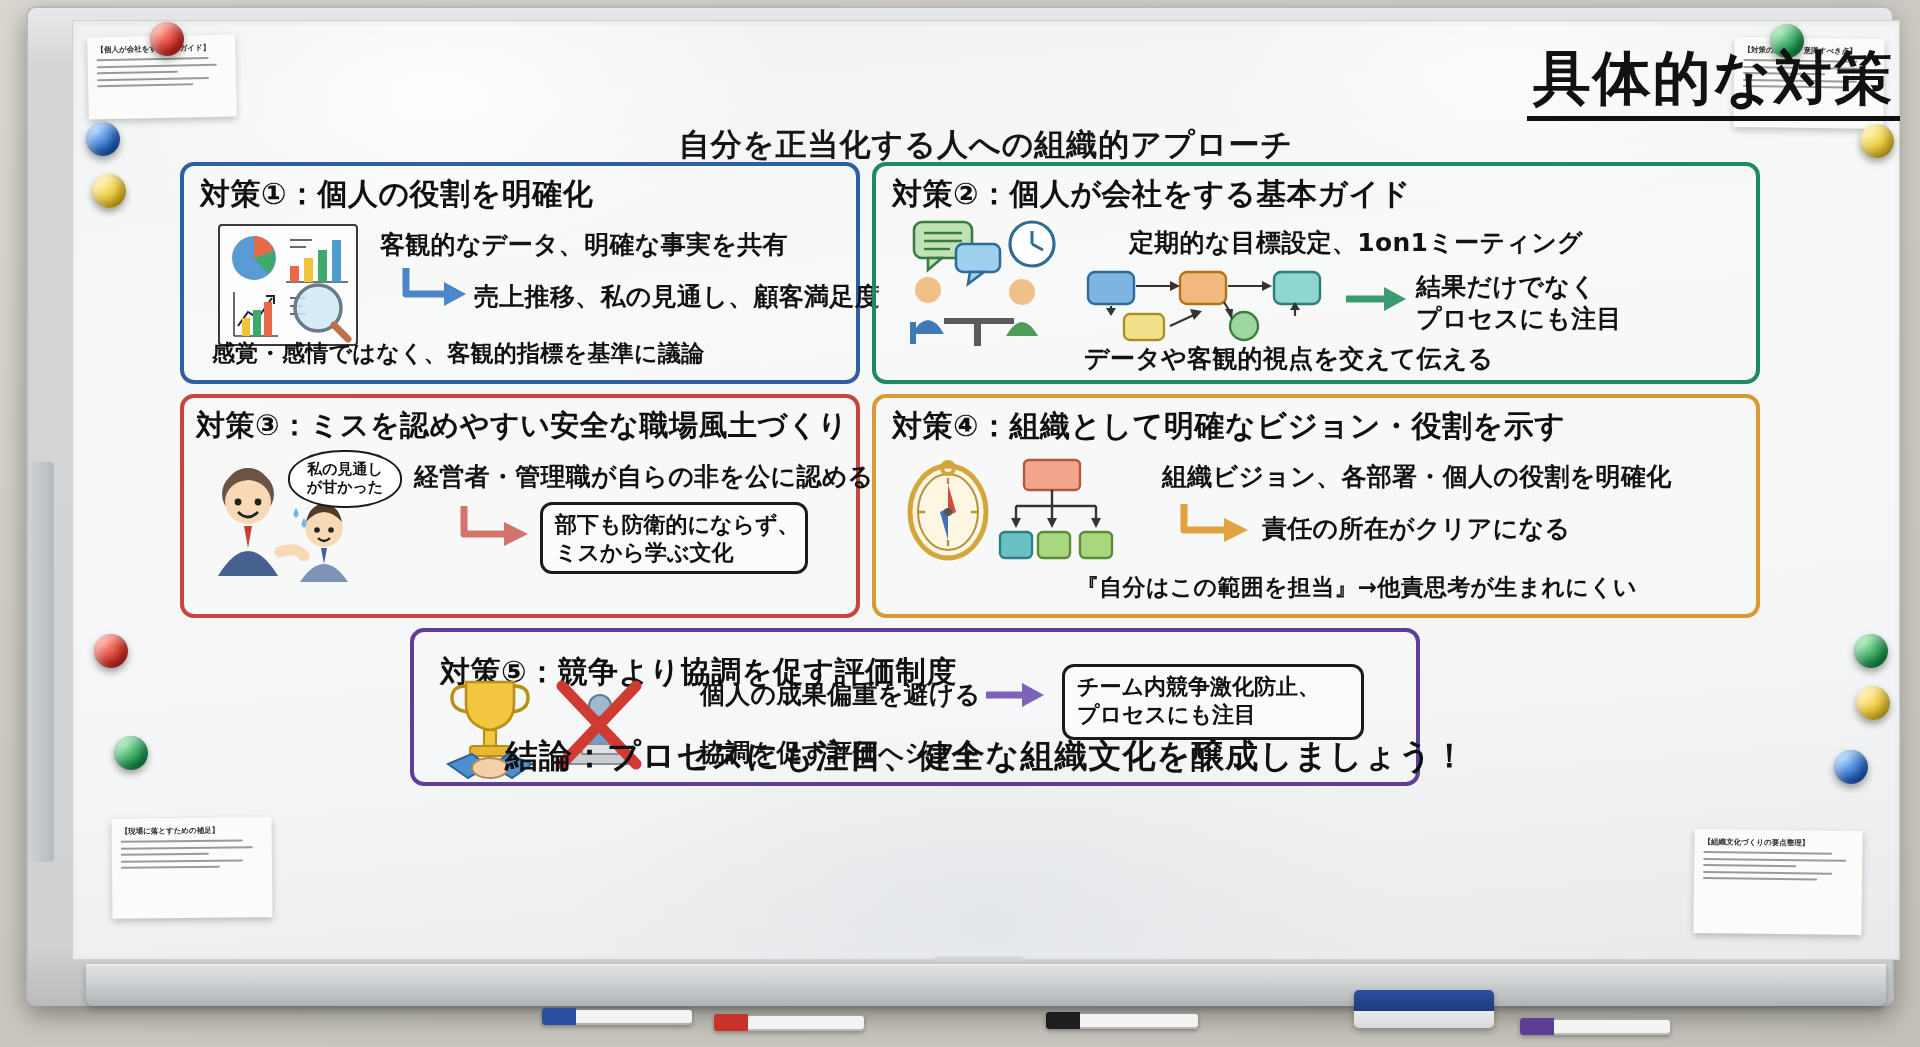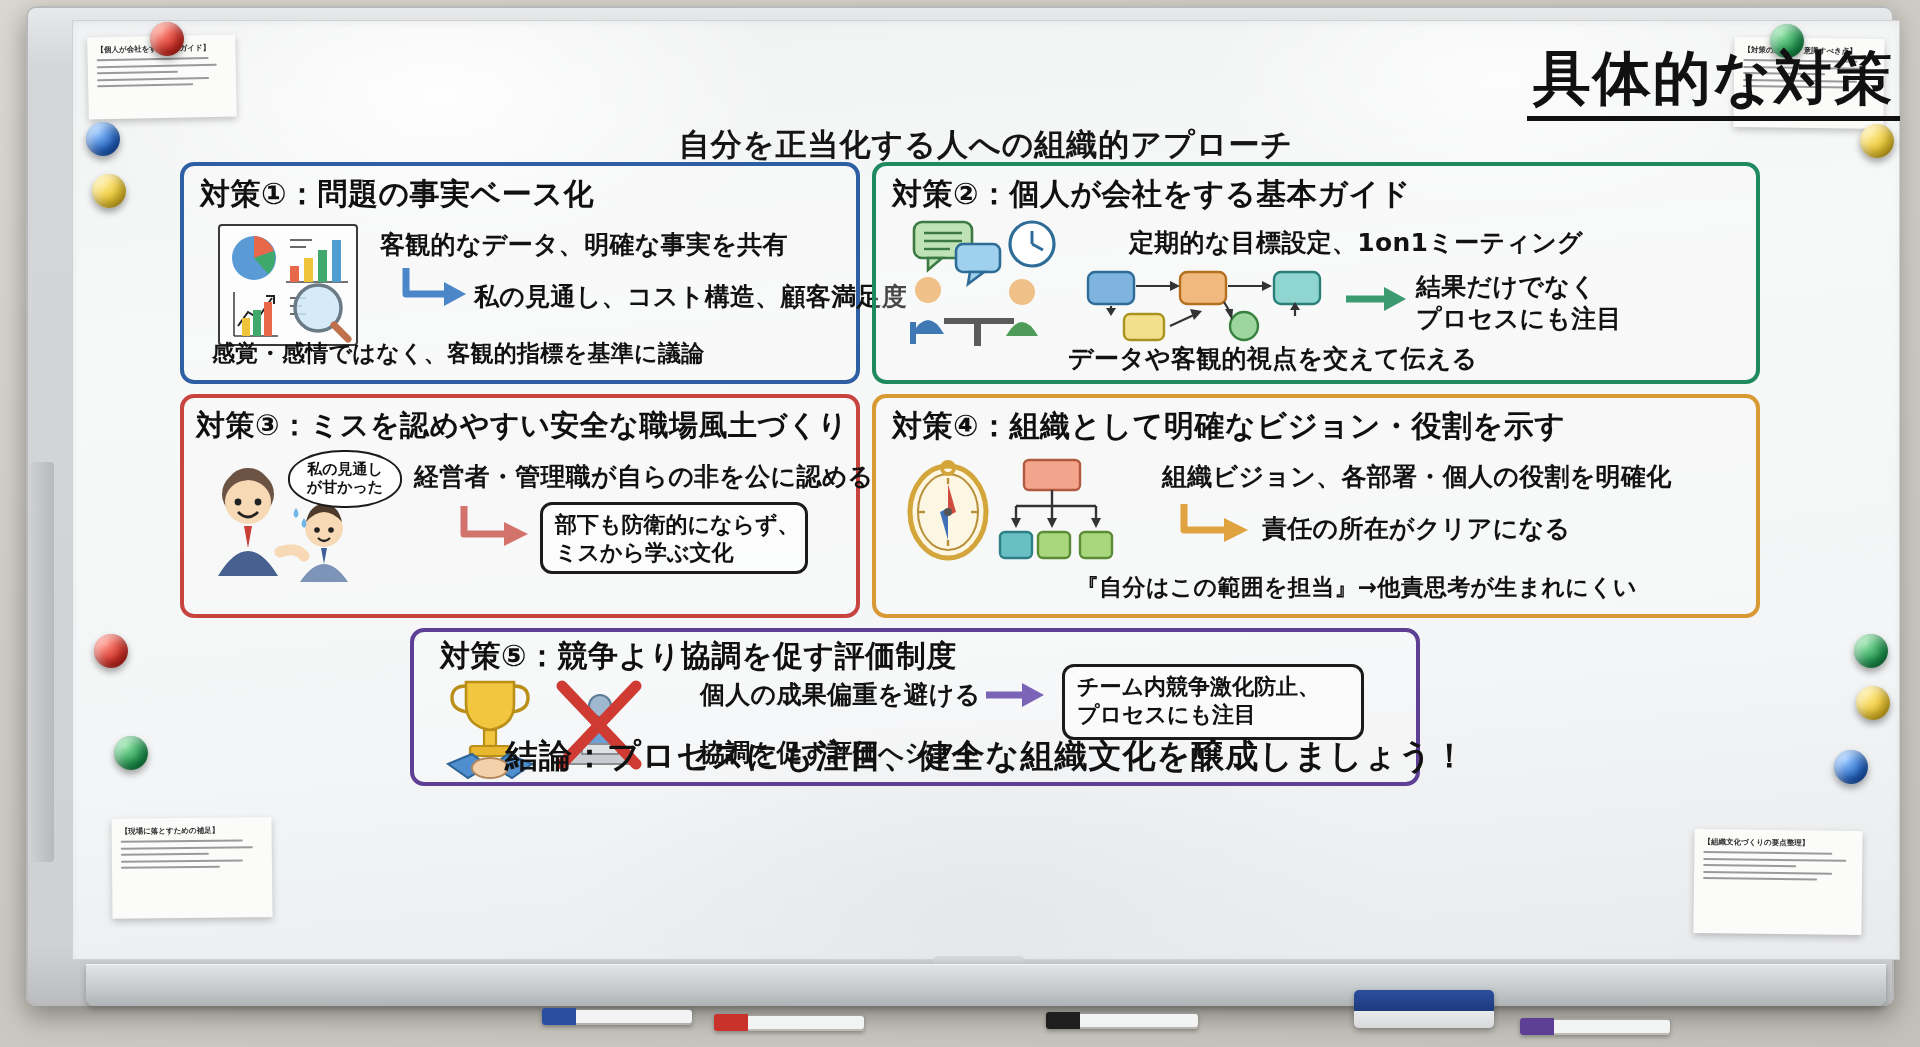--- a/index.html
+++ b/index.html
@@ -200,21 +200,21 @@
       <div class="magnet m-yellow" style="left:1784px;top:666px;"></div>
       <div class="magnet m-green" style="left:42px;top:716px;"></div>
       <div class="magnet m-blue" style="left:1762px;top:730px;"></div>
 
       <div class="title">
         <span>具体的な対策</span>
       </div>
       <div class="subtitle">自分を正当化する人への組織的アプローチ</div>
 
       <div class="mbox" style="left:108px;top:142px;width:680px;height:222px;border:4px solid #2e5fa3;">
-        <div class="hdr">対策①：問題の事実ベース化</div>
+        <div class="hdr">対策①：個人の役割を明確化</div>
 
         <div class="ill framebox" style="left:34px;top:58px;width:140px;height:122px;">
           <svg width="140" height="122" viewBox="0 0 140 122">
 
             <circle cx="34" cy="32" r="22" fill="#5b9bd5"></circle>
             <path d="M34 32 L34 10 A22 22 0 0 1 54 25 Z" fill="#e8694a"></path>
             <path d="M34 32 L54 25 A22 22 0 0 1 48 48 Z" fill="#3fa96b"></path>
 
             <line x1="66" y1="56" x2="128" y2="56" stroke="#444" stroke-width="1.6"></line>
             <rect x="70" y="40" width="9" height="16" fill="#e8694a"></rect>
@@ -240,21 +240,21 @@
           </svg>
         </div>
 
         <div class="mline" style="left:196px;top:62px;">客観的なデータ、明確な事実を共有</div>
 
         <svg class="elbow" style="left:214px;top:98px;" width="72" height="50" viewBox="0 0 72 50">
           <path d="M8 4 L8 30 L50 30" fill="none" stroke="#4a86c8" stroke-width="7" stroke-linejoin="round"></path>
           <path d="M46 18 L68 30 L46 42 Z" fill="#4a86c8"></path>
         </svg>
 
-        <div class="mline" style="left:290px;top:114px;">私の見通し、コスト構造、顧客満足度</div>
+        <div class="mline" style="left:290px;top:114px;">売上推移、私の見通し、顧客満足度</div>
 
         <div class="mline sm" style="left:28px;top:172px;">感覚・感情ではなく、客観的指標を基準に議論</div>
       </div>
 
       <div class="mbox" style="left:800px;top:142px;width:888px;height:222px;border:4px solid #1f8a5f;">
         <div class="hdr">対策②：個人が会社をする基本ガイド</div>
 
         <div class="ill" style="left:22px;top:52px;width:176px;height:128px;">
           <svg width="176" height="128" viewBox="0 0 176 128">
 
@@ -306,21 +306,21 @@
         </div>
 
         <svg class="plainarrow" style="left:468px;top:118px;" width="64" height="30" viewBox="0 0 64 30">
           <path d="M2 15 L44 15" stroke="#3c9a70" stroke-width="7"></path>
           <path d="M40 3 L62 15 L40 27 Z" fill="#3c9a70"></path>
         </svg>
 
         <div class="mline" style="left:540px;top:104px;">結果だけでなく</div>
         <div class="mline" style="left:540px;top:136px;">プロセスにも注目</div>
 
-        <div class="mline" style="left:192px;top:176px;text-align:center;">データや客観的視点を交えて伝える</div>
+        <div class="mline" style="left:208px;top:176px;text-align:center;">データや客観的視点を交えて伝える</div>
       </div>
 
       <div class="mbox" style="left:800px;top:374px;width:888px;height:224px;border:4px solid #d99a33;">
         <div class="hdr">対策④：組織として明確なビジョン・役割を示す</div>
 
         <div class="ill" style="left:24px;top:56px;width:240px;height:118px;">
           <svg width="240" height="118" viewBox="0 0 240 118">
             <ellipse cx="48" cy="58" rx="38" ry="46" fill="#fdf6e3" stroke="#d3a53a" stroke-width="5"></ellipse>
             <ellipse cx="48" cy="58" rx="30" ry="38" fill="none" stroke="#b9903a" stroke-width="2"></ellipse>
             <circle cx="48" cy="14" r="6" fill="none" stroke="#d3a53a" stroke-width="4"></circle>
@@ -402,21 +402,21 @@
           <path d="M48 20 L72 32 L48 44 Z" fill="#d2736c"></path>
         </svg>
 
         <div class="callout" style="left:356px;top:104px;width:268px;height:72px;">
           <span>部下も防衛的にならず、</span><br>
           <span>ミスから学ぶ文化</span>
         </div>
       </div>
 
       <div class="mbox" style="left:338px;top:608px;width:1010px;height:158px;border:4px solid #5e3f96;">
-        <div class="hdr" style="left:26px;top:4px;">対策⑤：競争より協調を促す評価制度</div>
+        <div class="hdr" style="left:26px;top:20px;">対策⑤：競争より協調を促す評価制度</div>
 
         <div class="ill" style="left:26px;top:40px;width:230px;height:108px;">
           <svg width="230" height="108" viewBox="0 0 230 108">
 
             <path d="M26 10 h48 v22 q0 22 -24 26 q-24 -4 -24 -26 Z" fill="#f2c63f" stroke="#b98f18" stroke-width="2.6"></path>
             <path d="M26 14 q-14 0 -14 12 q0 12 16 14" fill="none" stroke="#b98f18" stroke-width="3.4"></path>
             <path d="M74 14 q14 0 14 12 q0 12 -16 14" fill="none" stroke="#b98f18" stroke-width="3.4"></path>
             <rect x="44" y="58" width="12" height="16" fill="#f2c63f" stroke="#b98f18" stroke-width="2.2"></rect>
             <rect x="30" y="74" width="40" height="10" rx="3" fill="#e8b62f" stroke="#b98f18" stroke-width="2.2"></rect>
 

